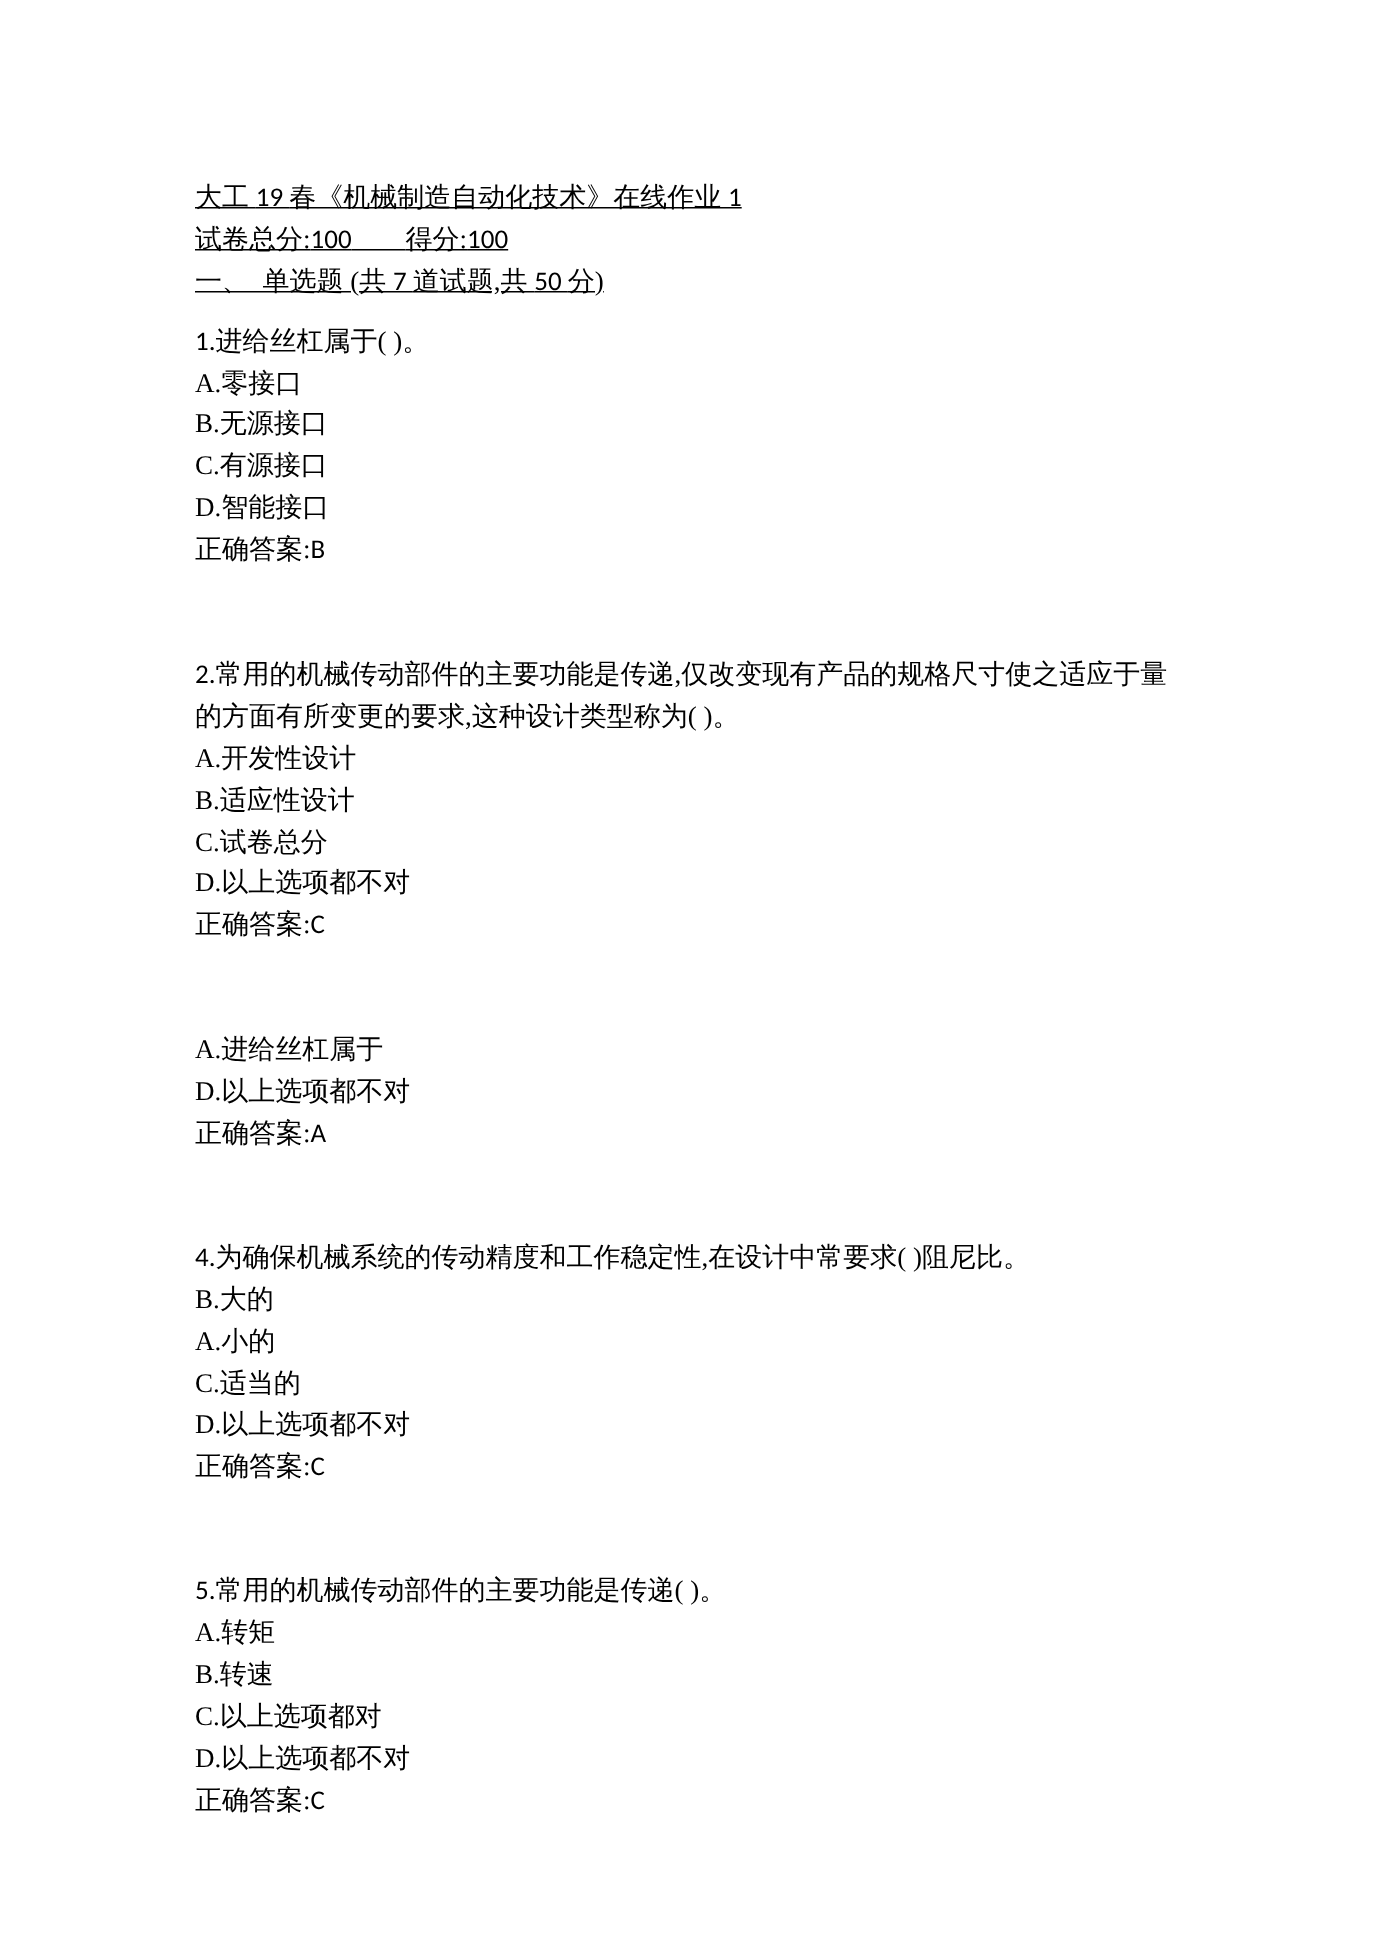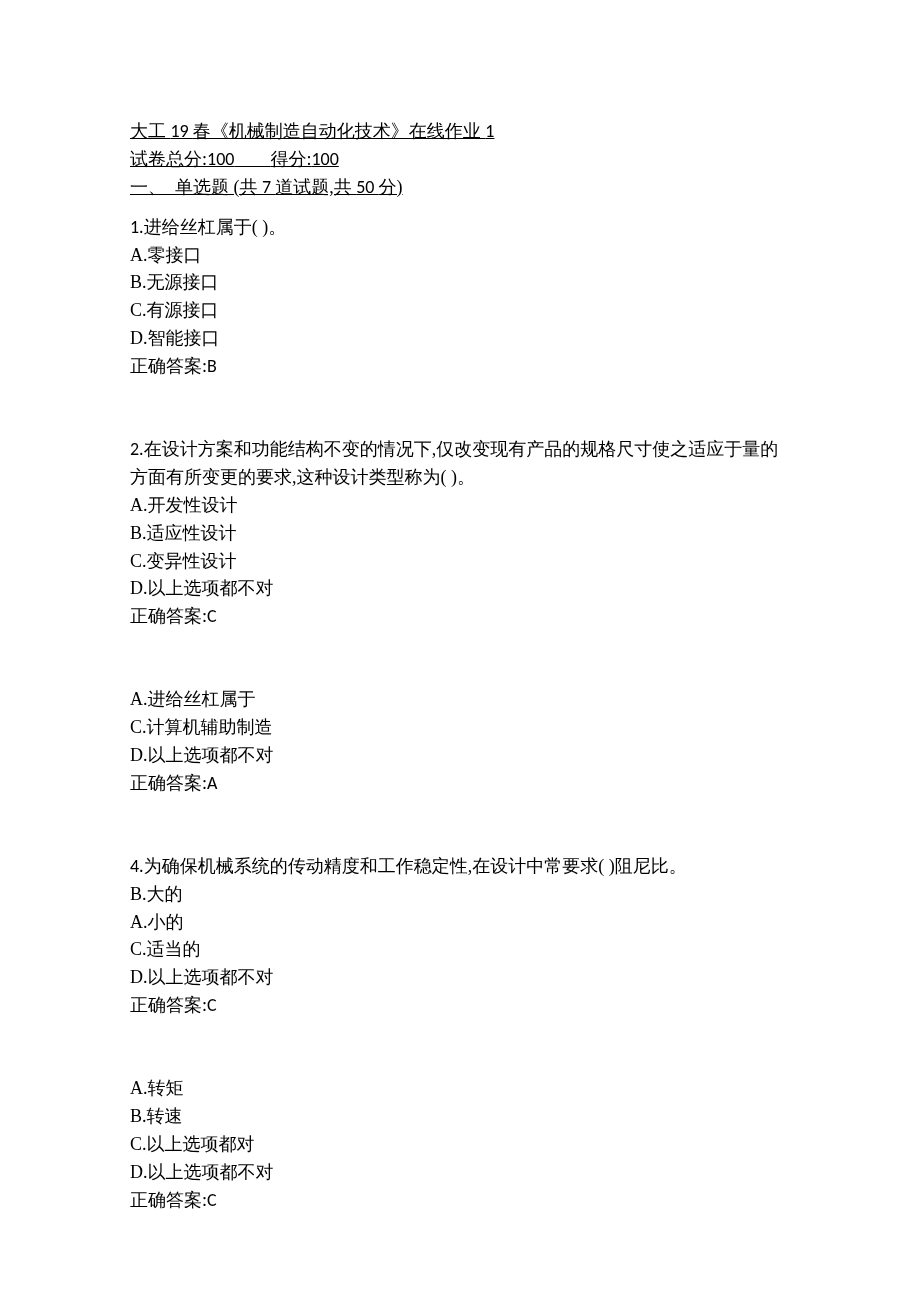--- a/index.html
+++ b/index.html
@@ -30,43 +30,43 @@
 <div class="question-block">
   <div class="line"><span class="num">1.</span><span>进给丝杠属于( )。</span></div>
   <div class="line">A.零接口</div>
   <div class="line">B.无源接口</div>
   <div class="line">C.有源接口</div>
   <div class="line">D.智能接口</div>
   <div class="line"><span>正确答案:</span><span class="num">B</span></div>
 </div>
 
 <div class="question-block">
-  <div class="line"><span class="num">2.</span><span>在设计方案和功能结构不变的情况下,仅改变现有产品的规格尺寸使之适应于量的方面有所变更的要求,这种设计类型称为( )。</span></div>
+  <div class="line"><span class="num">2.</span><span>常用的机械传动部件的主要功能是传递,仅改变现有产品的规格尺寸使之适应于量的方面有所变更的要求,这种设计类型称为( )。</span></div>
   <div class="line">A.开发性设计</div>
   <div class="line">B.适应性设计</div>
-  <div class="line">C.变异性设计</div>
+  <div class="line">C.试卷总分</div>
   <div class="line">D.以上选项都不对</div>
   <div class="line"><span>正确答案:</span><span class="num">C</span></div>
 </div>
 
 <div class="question-block">
   <div class="line">A.进给丝杠属于</div>
-  <div class="line">C.计算机辅助制造</div>
   <div class="line">D.以上选项都不对</div>
   <div class="line"><span>正确答案:</span><span class="num">A</span></div>
 </div>
 
 <div class="question-block">
   <div class="line"><span class="num">4.</span><span>为确保机械系统的传动精度和工作稳定性,在设计中常要求( )阻尼比。</span></div>
   <div class="line">B.大的</div>
   <div class="line">A.小的</div>
   <div class="line">C.适当的</div>
   <div class="line">D.以上选项都不对</div>
   <div class="line"><span>正确答案:</span><span class="num">C</span></div>
 </div>
 
 <div class="question-block">
+  <div class="line"><span class="num">5.</span><span>常用的机械传动部件的主要功能是传递( )。</span></div>
   <div class="line">A.转矩</div>
   <div class="line">B.转速</div>
   <div class="line">C.以上选项都对</div>
   <div class="line">D.以上选项都不对</div>
   <div class="line"><span>正确答案:</span><span class="num">C</span></div>
 </div>
 
 </body></html>

